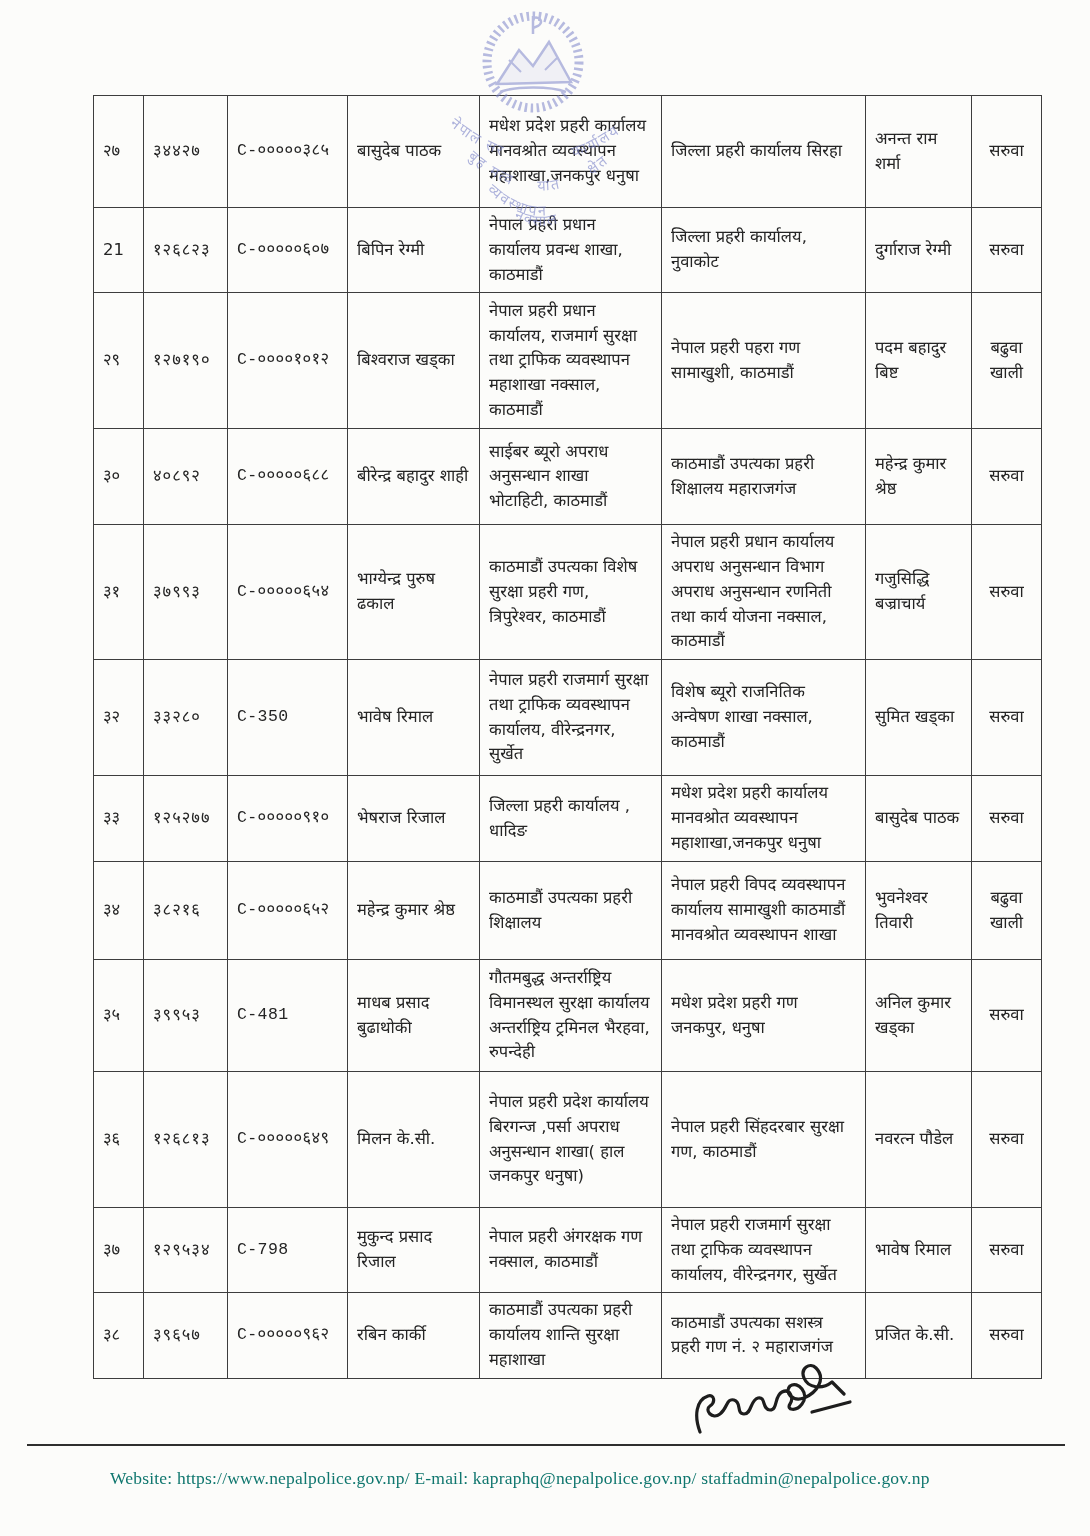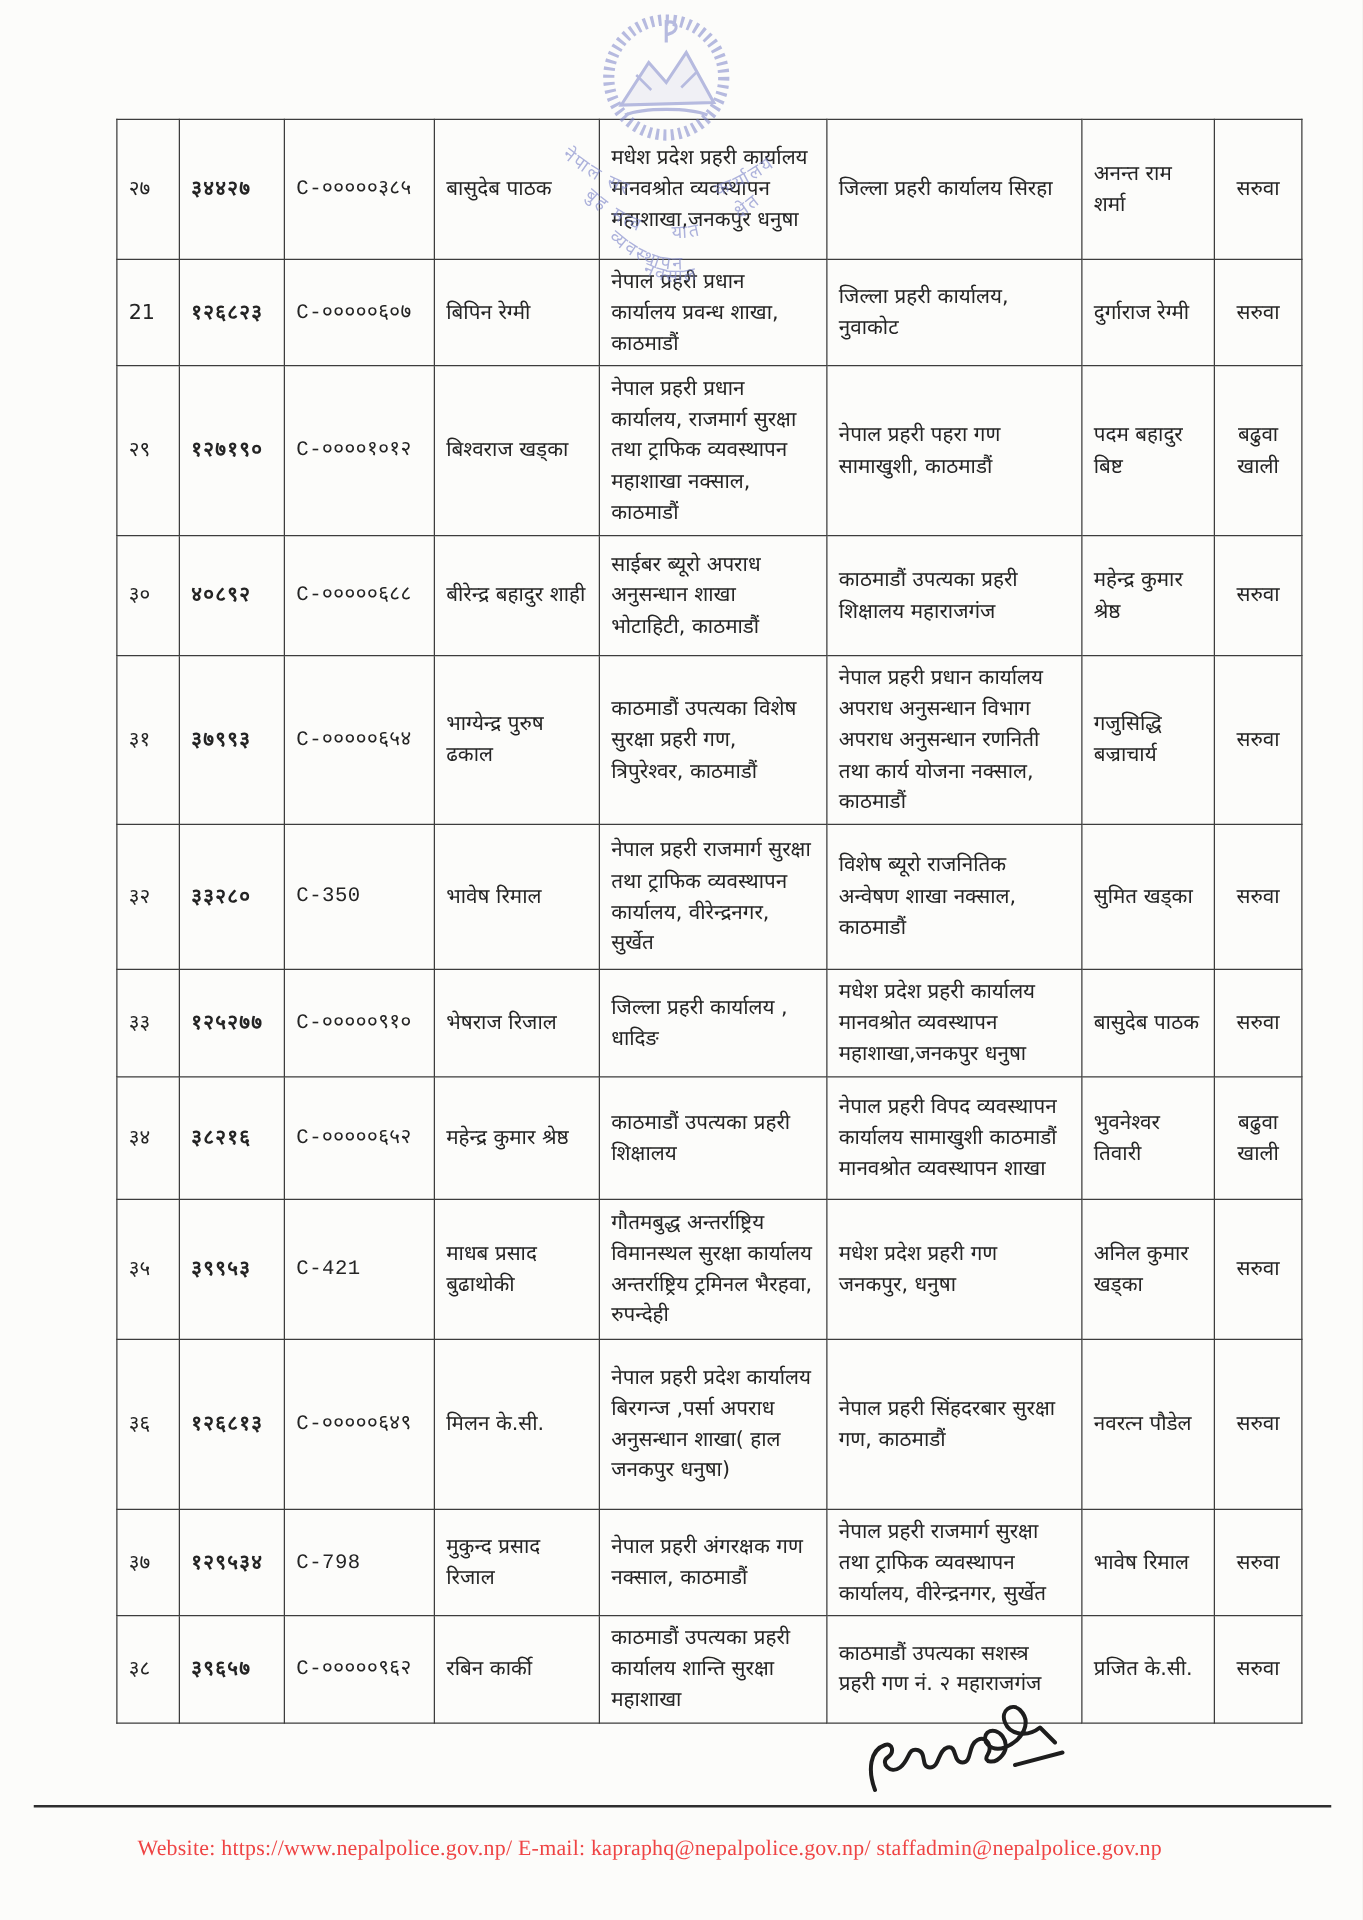--- a/index.html
+++ b/index.html
@@ -30,21 +30,21 @@
     vertical-align:middle;
     font-size:16.5px;
     line-height:1.5;
     word-wrap:break-word;
   }
   td.c-sn, td.c-regno, td.c-code{
     text-align:left;
     padding:5px 3px;
   }
   td.c-sn{font-size:16px;}
-  td.c-regno{font-size:15.5px; letter-spacing:1px;font-weight:bold;}
+  td.c-regno{font-size:15.5px; letter-spacing:1px;}
   td.c-code{font-size:15px; letter-spacing:.4px; white-space:nowrap;font-family:Liberation Mono, monospace;}
   td.c-status{padding-left:13px;text-align:center;}
   tbody tr:nth-child(1){height:112px;}
   tbody tr:nth-child(2){height:84px;}
   tbody tr:nth-child(3){height:136px;}
   tbody tr:nth-child(4){height:96px;}
   tbody tr:nth-child(5){height:134px;}
   tbody tr:nth-child(6){height:116px;}
   tbody tr:nth-child(7){height:86px;}
   tbody tr:nth-child(8){height:98px;}
@@ -70,21 +70,21 @@
     left:27px; top:1444px;
     width:1038px; height:0;
     border-top:2.5px solid #2e2e2e;
   }
   .footer-text{
     position:absolute;
     left:110px; top:1468px;
     width:920px;
     font-family:"Liberation Serif", serif;
     font-size:17.5px;
-    color:#ef4444;
+    color:#0f766e;
     letter-spacing:.2px;
   }
 </style>
 </head>
 <body>
 
 <div class="page">
 
   <table class="transfer">
     <colgroup>
@@ -174,21 +174,21 @@
     <td class="c-code">C-०००००६५२</td>
     <td class="c-name">महेन्द्र कुमार श्रेष्ठ</td>
     <td class="c-from">काठमाडौं उपत्यका प्रहरी शिक्षालय</td>
     <td class="c-to">नेपाल प्रहरी विपद व्यवस्थापन कार्यालय सामाखुशी काठमाडौं मानवश्रोत व्यवस्थापन शाखा</td>
     <td class="c-repl">भुवनेश्वर तिवारी</td>
     <td class="c-status">बढुवा खाली</td>
   </tr>
         <tr>
     <td class="c-sn">३५</td>
     <td class="c-regno">३९९५३</td>
-    <td class="c-code">C-421</td>
+    <td class="c-code">C-481</td>
     <td class="c-name">माधब प्रसाद बुढाथोकी</td>
     <td class="c-from">गौतमबुद्ध अन्तर्राष्ट्रिय विमानस्थल सुरक्षा कार्यालय  अन्तर्राष्ट्रिय ट्रमिनल भैरहवा, रुपन्देही</td>
     <td class="c-to">मधेश प्रदेश प्रहरी गण जनकपुर, धनुषा</td>
     <td class="c-repl">अनिल कुमार खड्का</td>
     <td class="c-status">सरुवा</td>
   </tr>
         <tr>
     <td class="c-sn">३६</td>
     <td class="c-regno">१२६८१३</td>
     <td class="c-code">C-०००००६४९</td>

